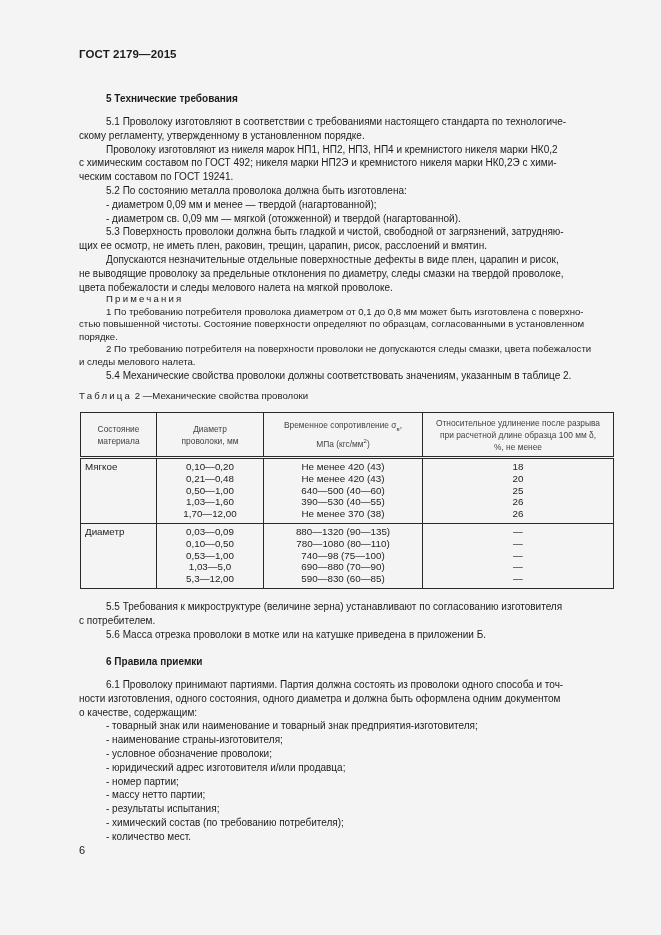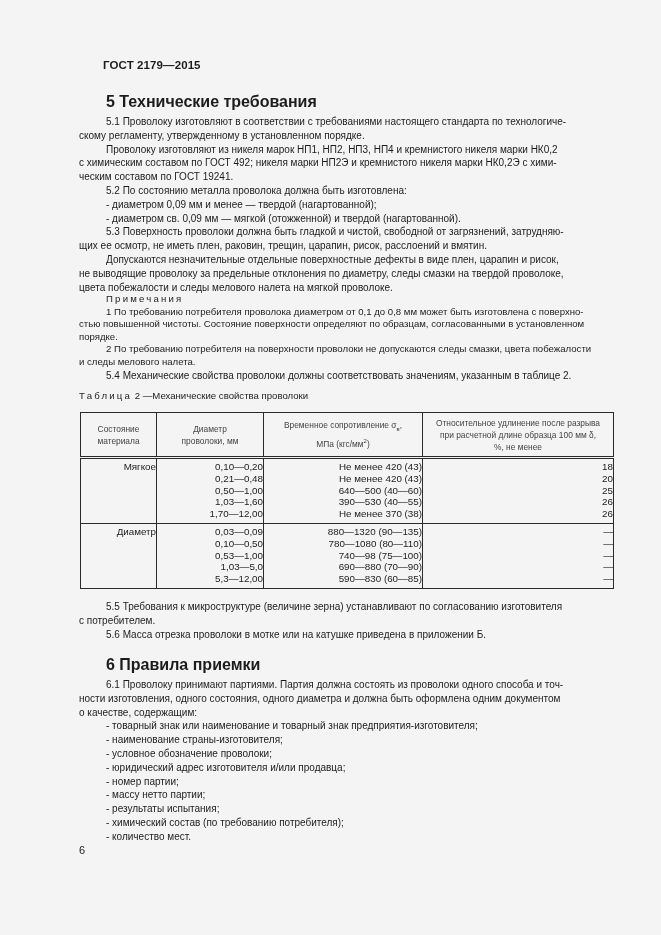--- a/index.html
+++ b/index.html
@@ -5,40 +5,40 @@
   html, body { margin: 0; padding: 0; }
   body {
     width: 661px; height: 935px; overflow: hidden;
     background: #f4f4f4;
     font-family: "Liberation Sans", sans-serif;
     color: #1c1c1c;
     position: relative;
   }
   .page { position: absolute; left: 0; top: 0; width: 661px; height: 935px; }
   .abs { position: absolute; }
-  .doc-header { left: 79px; top: 59px; font-size: 11.5px; font-weight: bold; letter-spacing: 0.1px; margin-left: 24px; }
-  .h { font-weight: bold; font-size: 16px; left: 106px; }
+  .doc-header { left: 79px; top: 48px; font-size: 11.5px; font-weight: bold; letter-spacing: 0.1px; }
+  .h { font-weight: bold; font-size: 10px; left: 106px; }
   .p { left: 79px; width: 535px; font-size: 10px; line-height: 13.8px; text-align: justify; }
   .p .line { display: block; white-space: nowrap; }
   .ind { padding-left: 27px; }
   .note-label { letter-spacing: 2.2px; }
   .small { font-size: 9.6px; line-height: 12.6px; }
   .spaced { letter-spacing: 2.2px; }
 
   table.t {
     position: absolute; left: 80px; top: 412px; width: 534px;
     border-collapse: collapse; font-size: 9.8px; color: #222;
   }
   table.t th, table.t td { border-left: 1.3px solid #2a2a2a; border-right: 1.3px solid #2a2a2a; padding: 0; vertical-align: top; }
   table.t thead th {
     border-top: 1.3px solid #2a2a2a; border-bottom: 3px double #2a2a2a;
     font-weight: normal; font-size: 8.4px; line-height: 12px; color: #444;
     height: 43px; vertical-align: middle; text-align: center;
   }
-  table.t tbody td { line-height: 11.8px; text-align: right; }
+  table.t tbody td { line-height: 11.8px; }
   table.t tbody tr.grp td { border-bottom: 1.3px solid #2a2a2a; padding-top: 2px; padding-bottom: 3px; }
   .c1 { width: 71px; text-align: left; padding-left: 4px !important; }
   .c2 { width: 106px; text-align: center; }
   .c3 { width: 158px; text-align: center; }
   .c4 { text-align: center; }
   .cell-line { display: block; }
   sup { font-size: 6px; }
   sub { font-size: 6px; }
   .page-num { left: 79px; top: 844px; font-size: 11px; }
 </style>

